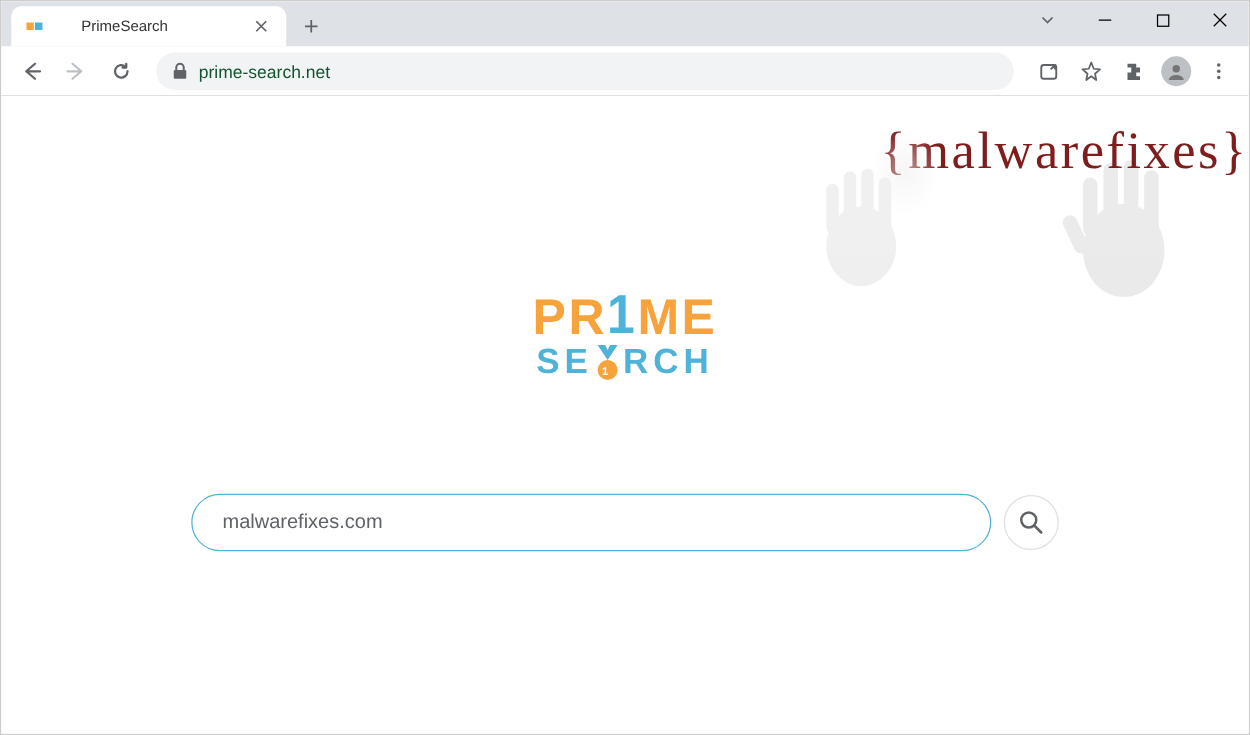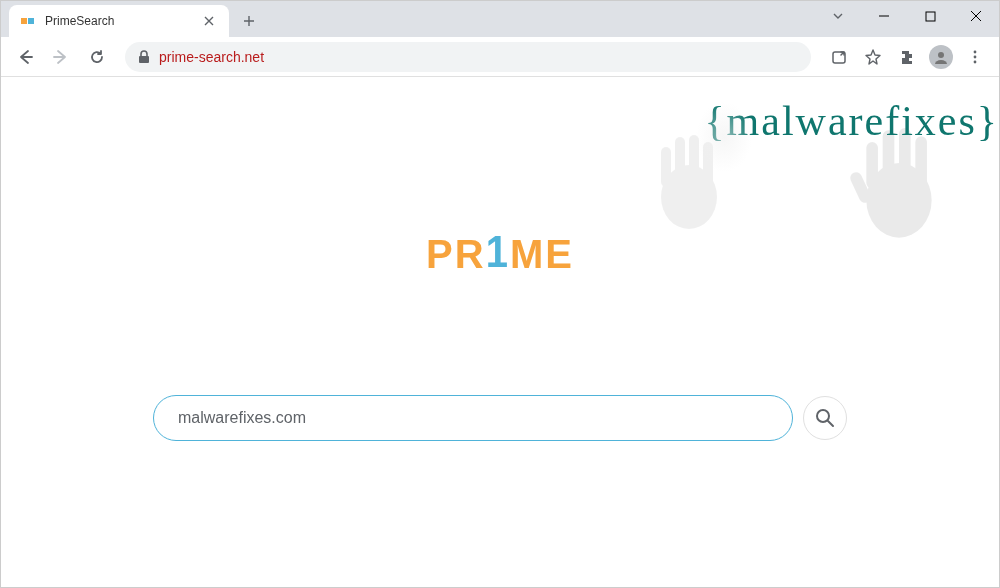--- a/index.html
+++ b/index.html
@@ -1,39 +1,39 @@
 <!DOCTYPE html>
 <html><head>
   <meta charset="utf-8">
   <style>
     * { margin: 0; padding: 0; box-sizing: border-box; }
     body { font-family: 'Segoe UI', Arial, sans-serif; background: #fff; width: 1000px; height: 588px; overflow: hidden; border: 1px solid #ccc; position: relative; }
     
     .titlebar { height: 36px; background: #dee1e6; display: flex; align-items: flex-end; position: relative; }
     .tab { background: #fff; height: 32px; display: flex; align-items: center; padding: 0 12px; border-radius: 8px 8px 0 0; margin-left: 8px; min-width: 220px; gap: 8px; }
     .tab-favicon { width: 16px; height: 16px; display: flex; align-items: center; justify-content: center; }
-    .tab-title { font-size: 12px; color: #333; flex: 1; }
+    .tab-title { font-size: 12px; color: #333; flex: 1; margin-left: 20px; }
     .tab-close { width: 16px; height: 16px; display: flex; align-items: center; justify-content: center; cursor: pointer; color: #5f6368; }
     .newtab { width: 28px; height: 28px; display: flex; align-items: center; justify-content: center; cursor: pointer; margin-left: 6px; margin-bottom: 2px; color: #5f6368; }
     .window-controls { position: absolute; right: 0; top: 0; height: 30px; display: flex; }
     .win-btn { width: 46px; height: 30px; display: flex; align-items: center; justify-content: center; cursor: pointer; color: #000; }
     .win-chevron { margin-right: 8px; display: flex; align-items: center; justify-content: center; width: 30px; color: #5f6368; }
     
     .toolbar { height: 40px; background: #fff; display: flex; align-items: center; padding: 0 8px; gap: 4px; border-bottom: 1px solid #e0e0e0; }
     .nav-btn { width: 32px; height: 32px; display: flex; align-items: center; justify-content: center; border-radius: 50%; cursor: pointer; color: #5f6368; }
     .nav-btn.disabled { color: #bdc1c6; }
     .addressbar { flex: 1; height: 30px; background: #f1f3f4; border-radius: 15px; display: flex; align-items: center; padding: 0 12px; gap: 8px; margin: 0 8px; }
     .lock-icon { width: 14px; height: 14px; display: flex; align-items: center; justify-content: center; color: #5f6368; }
-    .url-text { font-size: 14px; color: #b91c1c; }
+    .url-text { font-size: 14px; color: #14532d; }
     .toolbar-right { display: flex; align-items: center; gap: 2px; }
     .toolbar-icon { width: 32px; height: 32px; display: flex; align-items: center; justify-content: center; cursor: pointer; color: #5f6368; border-radius: 50%; }
     .avatar-circle { width: 24px; height: 24px; background: #bdc1c6; border-radius: 50%; display: flex; align-items: center; justify-content: center; }
     
     .content { position: relative; height: calc(100% - 76px); background: #fff; }
-    .watermark { position: absolute; right: 0; top: 20px; font-size: 42px; font-weight: 300; color: #0f766e; letter-spacing: 2px; font-family: Georgia, serif; pointer-events: none; user-select: none; }
+    .watermark { position: absolute; right: 0; top: 20px; font-size: 42px; font-weight: 300; color: #7f1d1d; letter-spacing: 2px; font-family: Georgia, serif; pointer-events: none; user-select: none; }
     .watermark::before { content: ''; position: absolute; width: 120px; height: 140px; top: -30px; left: -40px; background: radial-gradient(ellipse 40px 50px at 50% 50%, rgba(240,240,240,0.6), transparent 70%); }
     .handprint { position: absolute; top: 30px; right: 40px; width: 120px; height: 140px; opacity: 0.08; }
     .handprint2 { position: absolute; top: 40px; right: 260px; width: 100px; height: 120px; opacity: 0.06; }
     
     .header-links { position: absolute; top: 22px; right: 24px; font-size: 15px; color: #5f6368; z-index: 2; }
     .header-links a { color: #5f6368; text-decoration: none; cursor: pointer; }
     .header-sep { margin: 0 8px; color: #ccc; }
     
     .logo-area { position: absolute; left: 50%; top: 155px; transform: translateX(-50%); text-align: center; }
     .logo-prime { font-size: 40px; font-weight: 800; letter-spacing: 2px; font-family: Arial, sans-serif; }
@@ -171,20 +171,29 @@
     <rect x="50" y="18" width="10" height="52" rx="5" fill="#000"></rect>
     <rect x="64" y="25" width="10" height="45" rx="5" fill="#000"></rect>
   </svg>
   <div class="watermark">{malwarefixes}</div>
 
 
   <div class="logo-area">
     <div class="logo-prime">
       <span class="orange">PR</span><span class="one">1</span><span class="orange">ME</span>
     </div>
+    <div class="logo-search">
+      <span>SE</span><span class="medal">
+        <svg width="24" height="30" viewBox="0 0 24 30">
+            <path d="M4 0 L12 12 L20 0 L14 0 L12 4 L10 0 Z" fill="#4fb3d9"></path>
+            <circle cx="12" cy="20" r="8" fill="#f7a33c"></circle>
+            <text x="12" y="24" text-anchor="middle" font-size="9" fill="#fff" font-weight="bold">1</text>
+          </svg>
+      </span><span>RCH</span>
+    </div>
   </div>
 
   <div class="search-area">
     <input class="search-box" type="text" value="malwarefixes.com" style="">
     <button class="search-btn">
       <svg width="20" height="20" viewBox="0 0 20 20">
           <circle cx="8" cy="8" r="6" stroke="#5f6368" stroke-width="2" fill="none"></circle>
           <path d="M13 13 L18 18" stroke="#5f6368" stroke-width="2" stroke-linecap="round"></path>
         </svg>
     </button>

